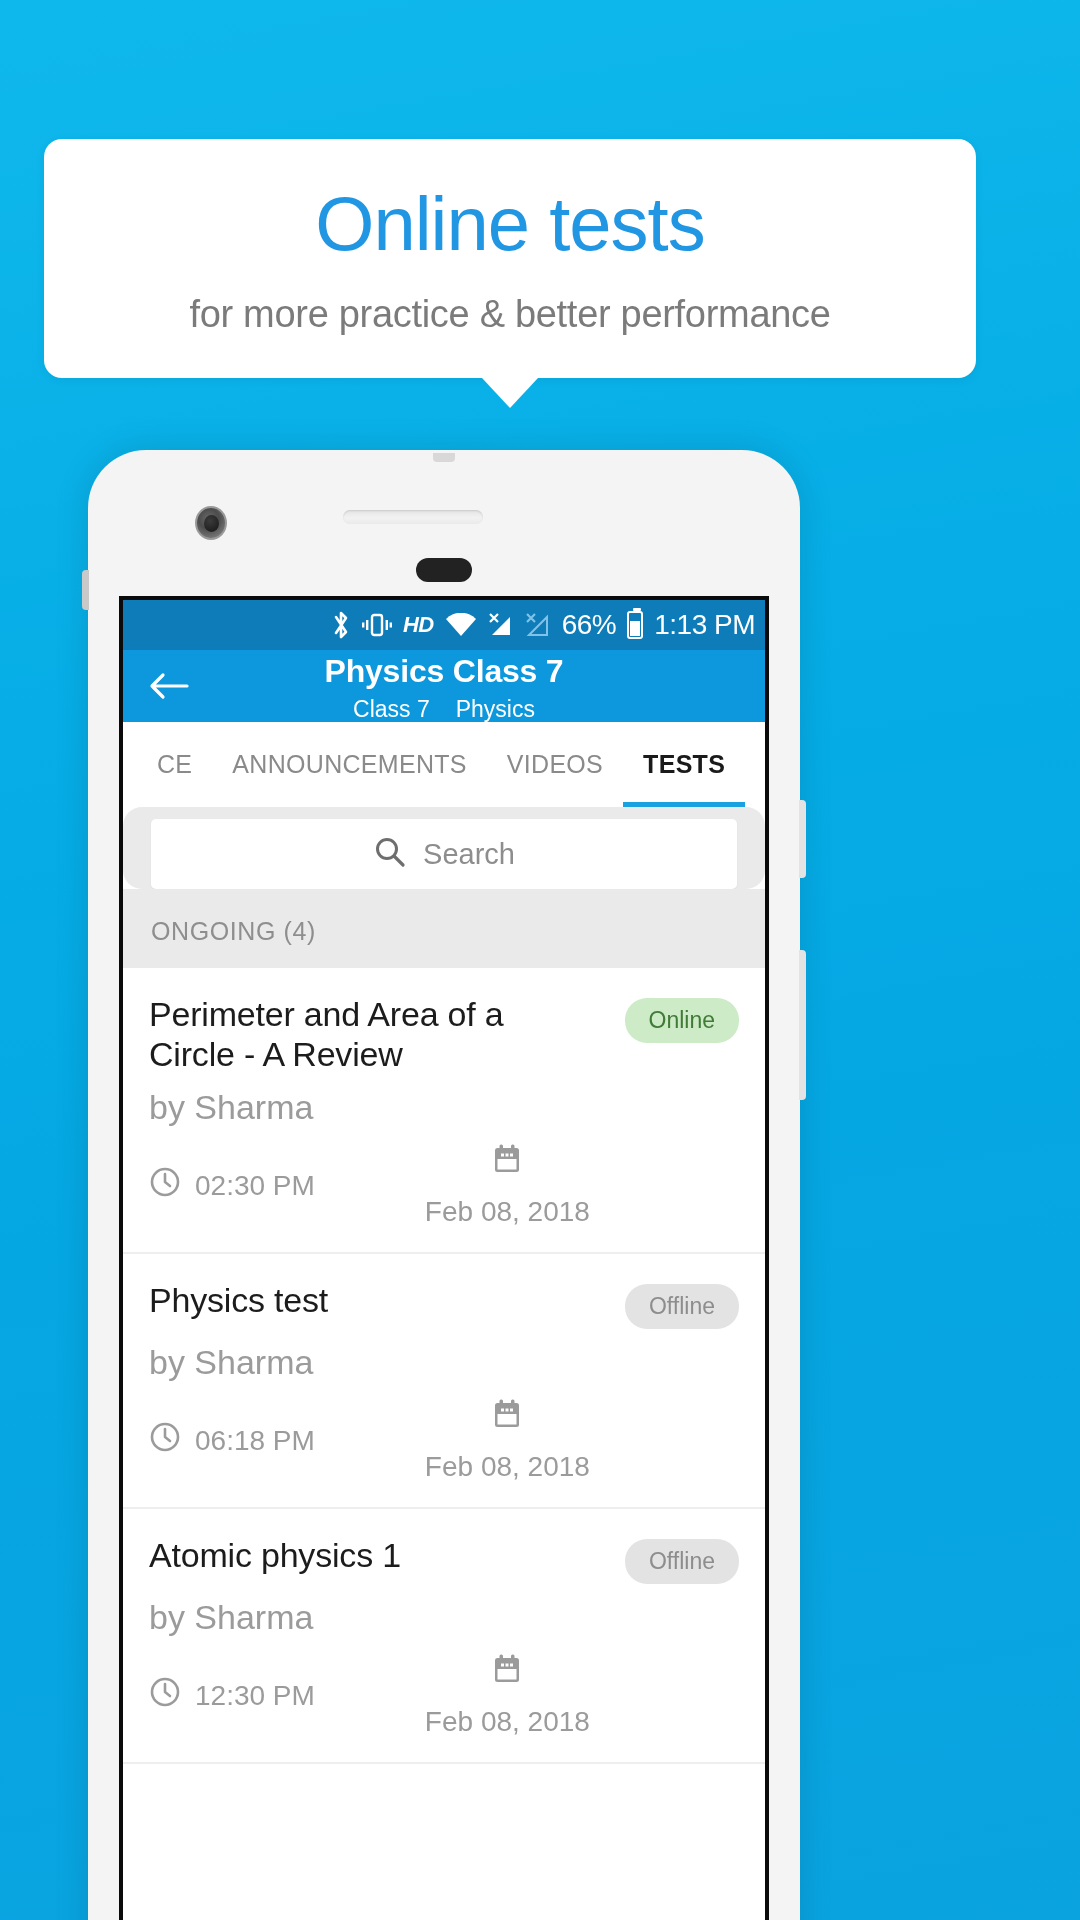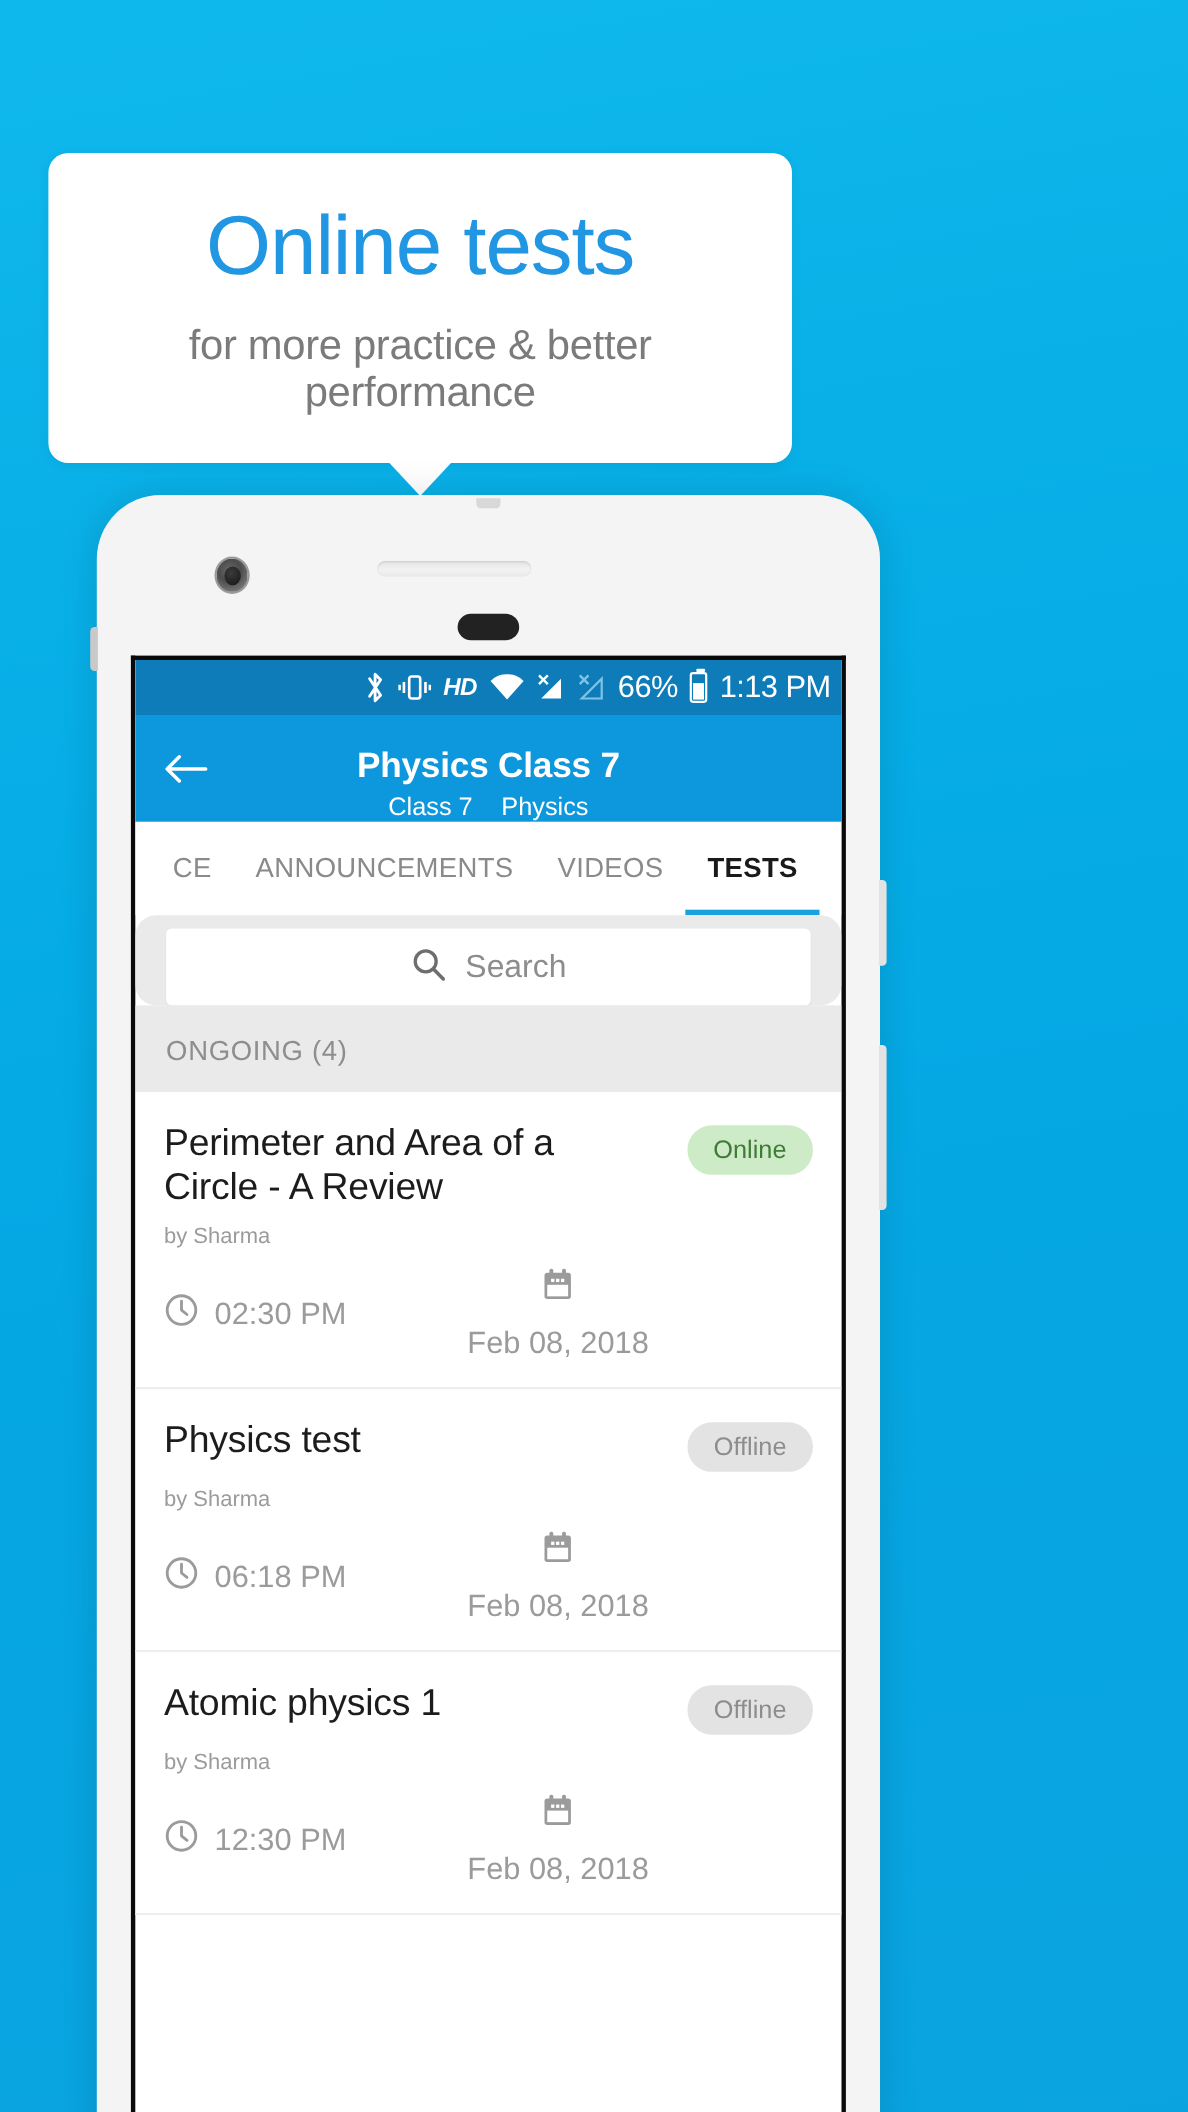--- a/index.html
+++ b/index.html
@@ -10,21 +10,21 @@
   }
   body {
     background: linear-gradient(170deg, #0fb8ec 0%, #06ade6 35%, #05a7e3 60%, #0aa3e0 100%);
     position: relative;
   }
 
   
   .bubble-wrap {
     position: absolute;
     left: 44px; top: 139px;
-    width: 676px;
+    width: 932px;
   }
   .bubble {
     background: #ffffff;
     border-radius: 18px;
     padding: 44px 30px 42px 30px;
     text-align: center;
     box-shadow: 0 2px 10px rgba(0,0,0,0.06);
   }
   .bubble-title {
     color: #2196e3;
@@ -158,24 +158,24 @@
   }
   .battery::after {
     content: ""; position: absolute;
     left: 1px; right: 1px; bottom: 1px; height: 64%;
     background: #fff;
   }
 
   
   .appbar {
     background: #0d97dc;
-    height: 97px;
+    height: 72px;
     position: relative;
     display: flex;
-    align-items: flex-end;
+    align-items: flex-start;
   }
   .back-arrow {
     position: absolute;
     left: 25px; top: 50%;
     transform: translateY(-50%);
     width: 42px; height: 42px;
     display: flex; align-items: center; justify-content: center;
   }
   .appbar-titles {
     width: 100%;
@@ -285,21 +285,21 @@
     flex: 0 0 auto;
     padding: 9px 24px;
     border-radius: 22px;
     font-size: 23px;
     white-space: nowrap;
     margin-top: 4px;
   }
   .badge-online  { background: #ccebc6; color: #417b38; }
   .badge-offline { background: #e3e3e3; color: #8d8d8d; }
   .test-author {
-    font-size: 20px;
+    font-size: 34px;
     color: #9b9b9b;
     margin-top: 14px;
   }
   .meta-row {
     display: flex;
     align-items: center;
     margin-top: 16px;
   }
   .meta-item {
     display: flex;

